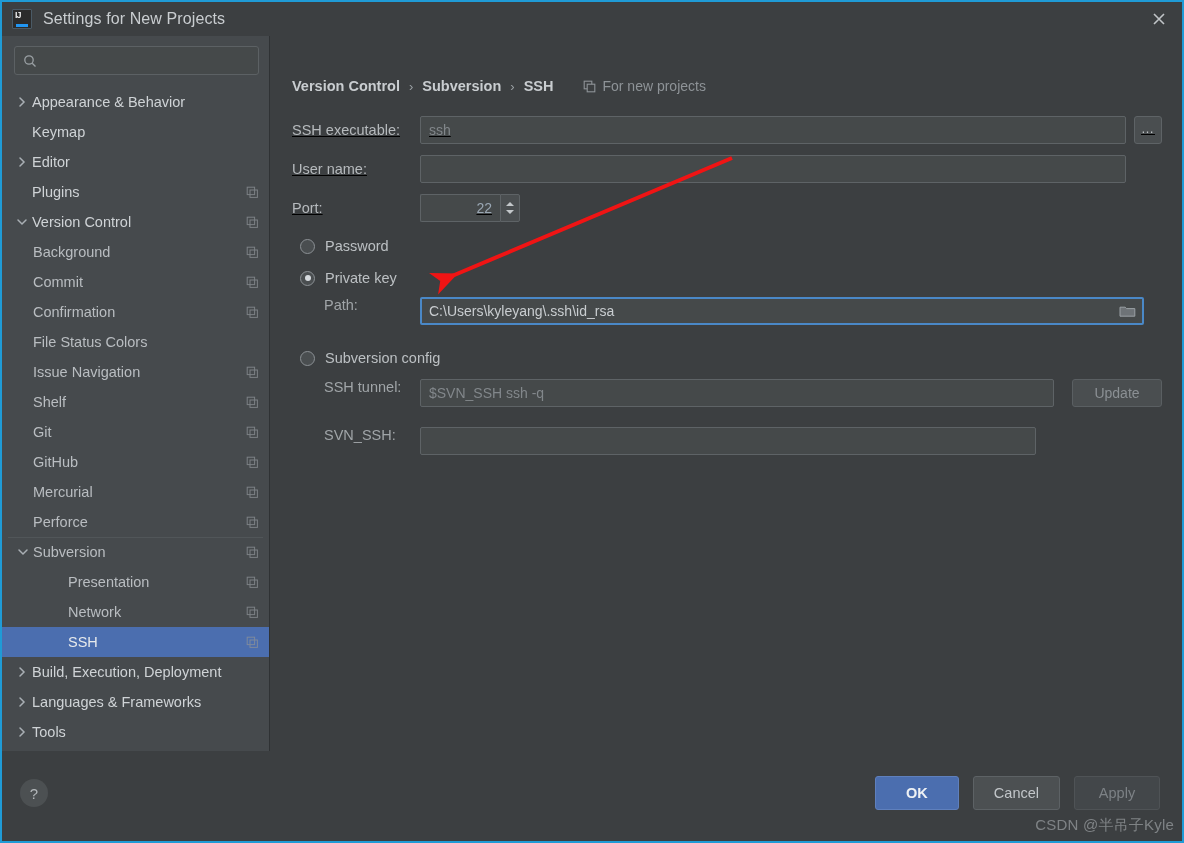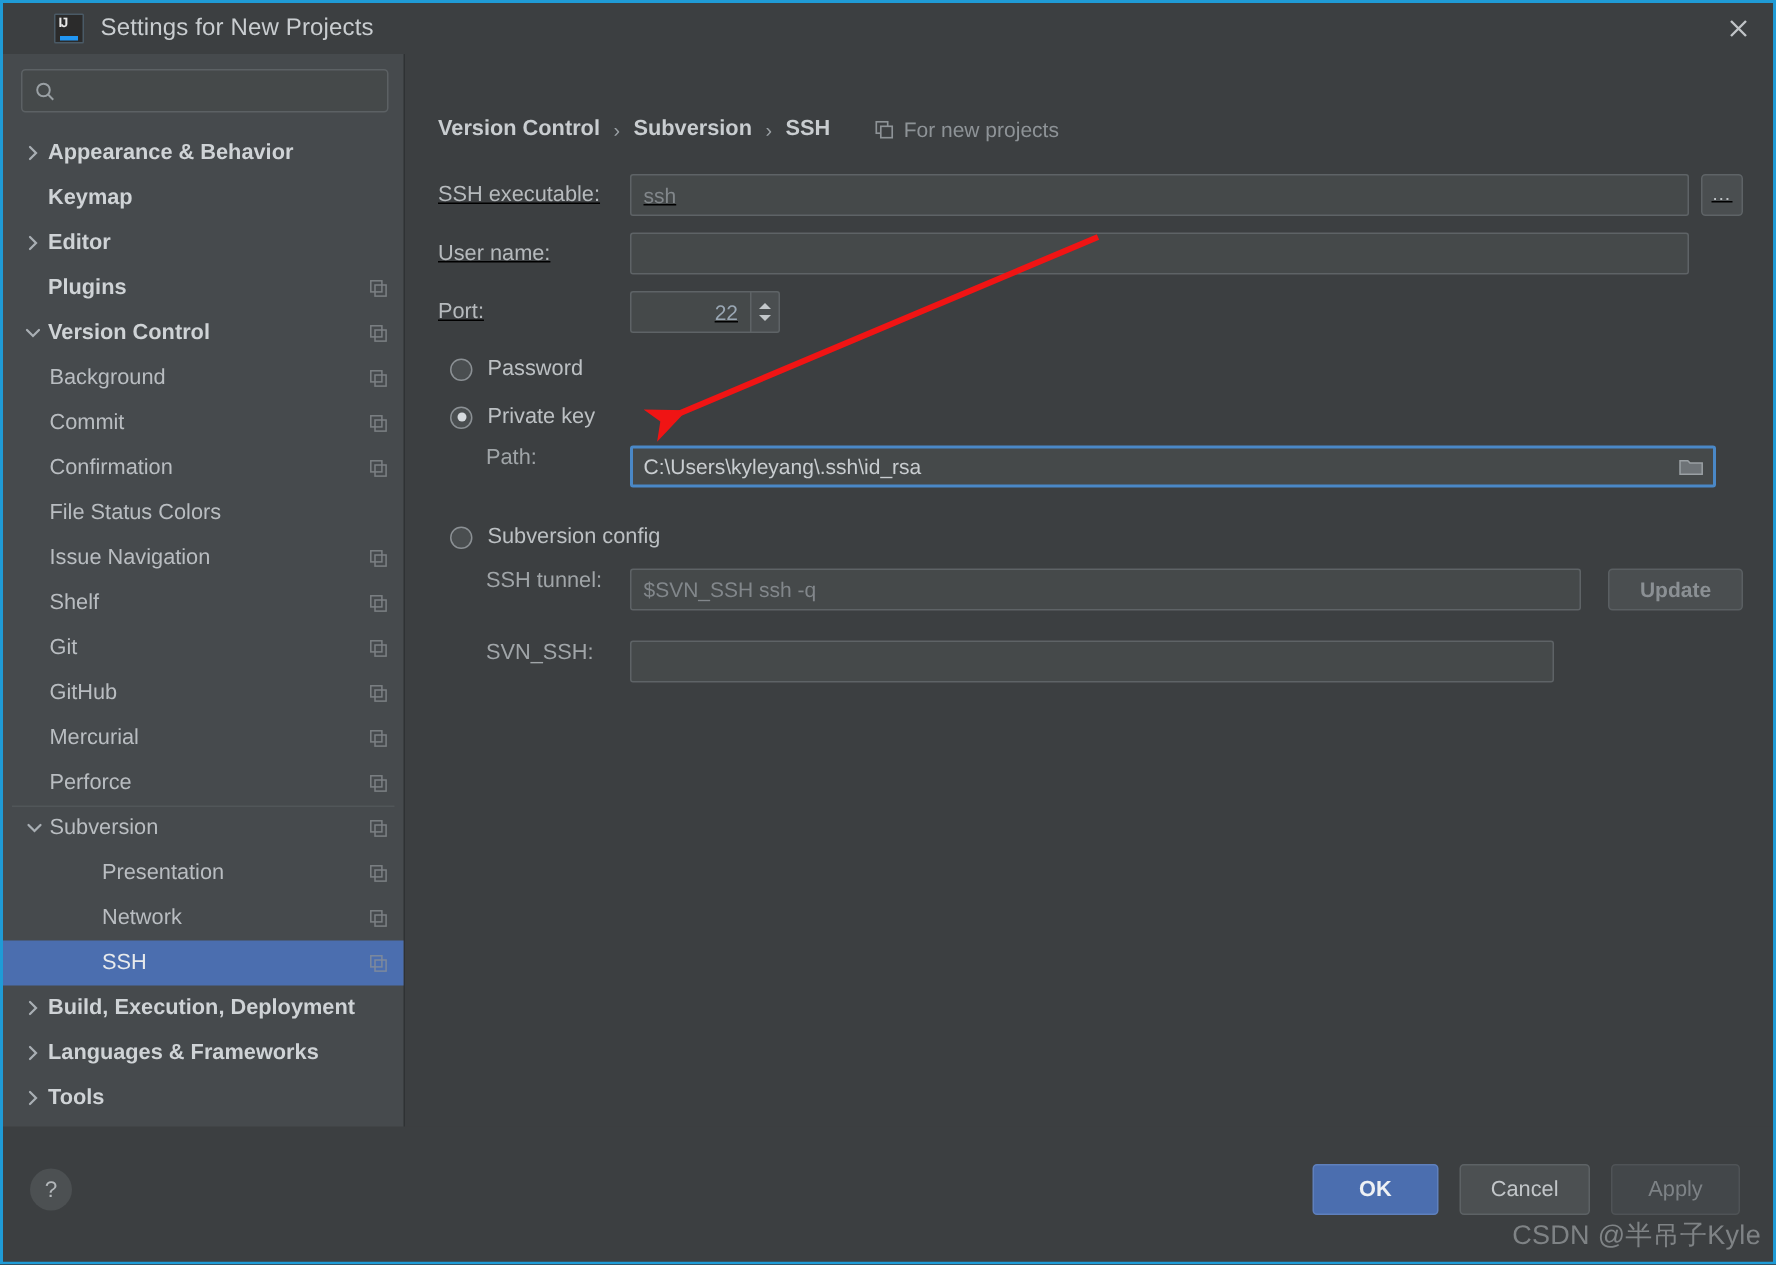--- a/index.html
+++ b/index.html
@@ -40,21 +40,20 @@
     height: 18px;
     position: relative;
     background: #2b2b2b;
     border: 1px solid #4a5a66;
     border-radius: 1px;
     flex: 0 0 18px;
     display: flex;
     align-items: flex-end;
     justify-content: center;
     overflow: hidden;
-    margin-left: 24px;
   }
   .app-icon .bars {
     display: block;
     width: 12px;
     height: 3px;
     background: #2196f3;
     margin-bottom: 1px;
   }
   .app-icon .ij {
     position: absolute;
@@ -156,21 +155,21 @@
     justify-content: center;
     color: #a9afb4;
   }
   .twisty svg { display: block; }
   .tree-label {
     font-size: 14.5px;
     color: #b9bdc1;
     white-space: nowrap;
   }
   .tree-item.top > .tree-label {
-    font-weight: bold;
+    font-weight: normal;
     color: #cfd3d6;
   }
   .tree-item.selected .tree-label { color: #e7eaec; }
   .copy-badge {
     margin-left: auto;
     opacity: .75;
   }
   .copy-badge svg { display: block; }
 
   
@@ -366,21 +365,20 @@
     background: #4a4e50;
     border: 1px solid #5a5f62;
     border-radius: 3px;
     display: flex;
     align-items: center;
     justify-content: center;
     font-size: 14px;
     color: #8b9094;
     box-sizing: border-box;
     cursor: default;
-    font-weight: bold;
   }
 
   
   .footer {
     flex: 0 0 90px;
     height: 90px;
     background: #3c3f41;
     display: flex;
     align-items: center;
     padding: 0 22px 0 18px;
@@ -430,21 +428,21 @@
     background: #43474a;
     border: 1px solid #4f5356;
     color: #7d8286;
     cursor: default;
   }
 
   .watermark {
     position: absolute;
     right: 8px;
     bottom: 6px;
-    font-size: 18px;
+    font-size: 15px;
     color: #8b8f92;
     opacity: .85;
     letter-spacing: .2px;
     pointer-events: none;
   }
 
   
   .annotation {
     position: absolute;
     left: 0;

